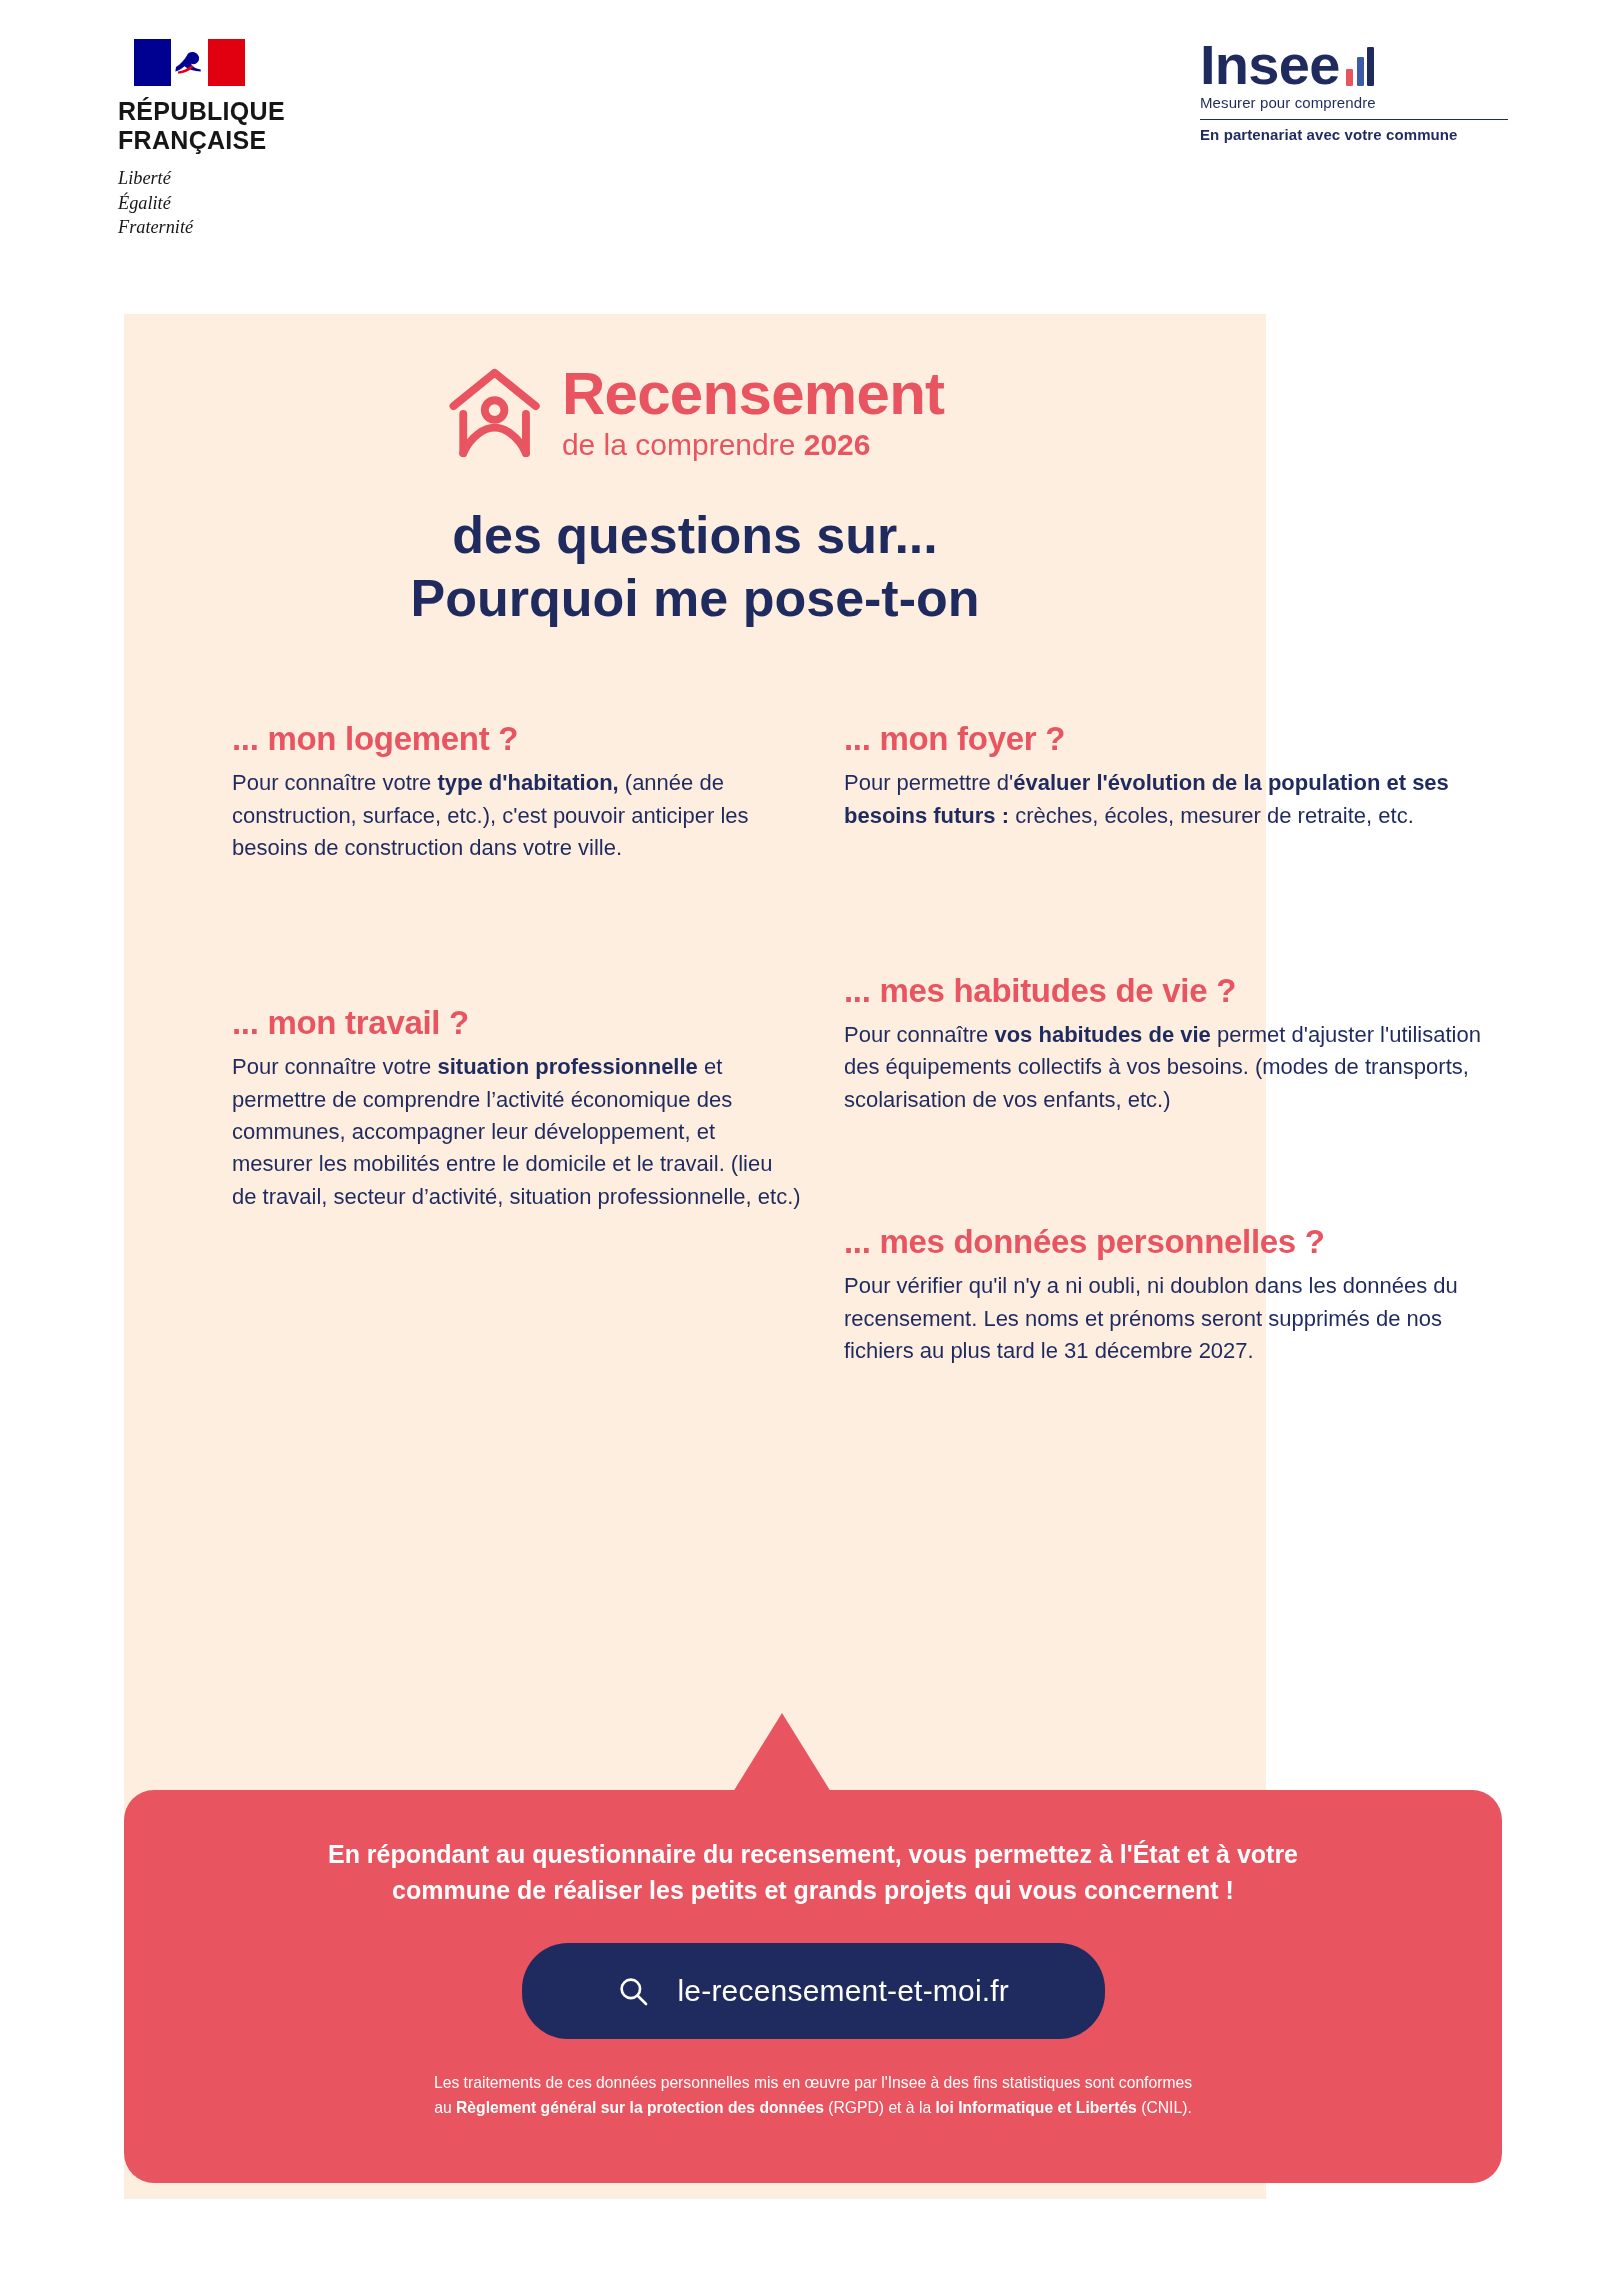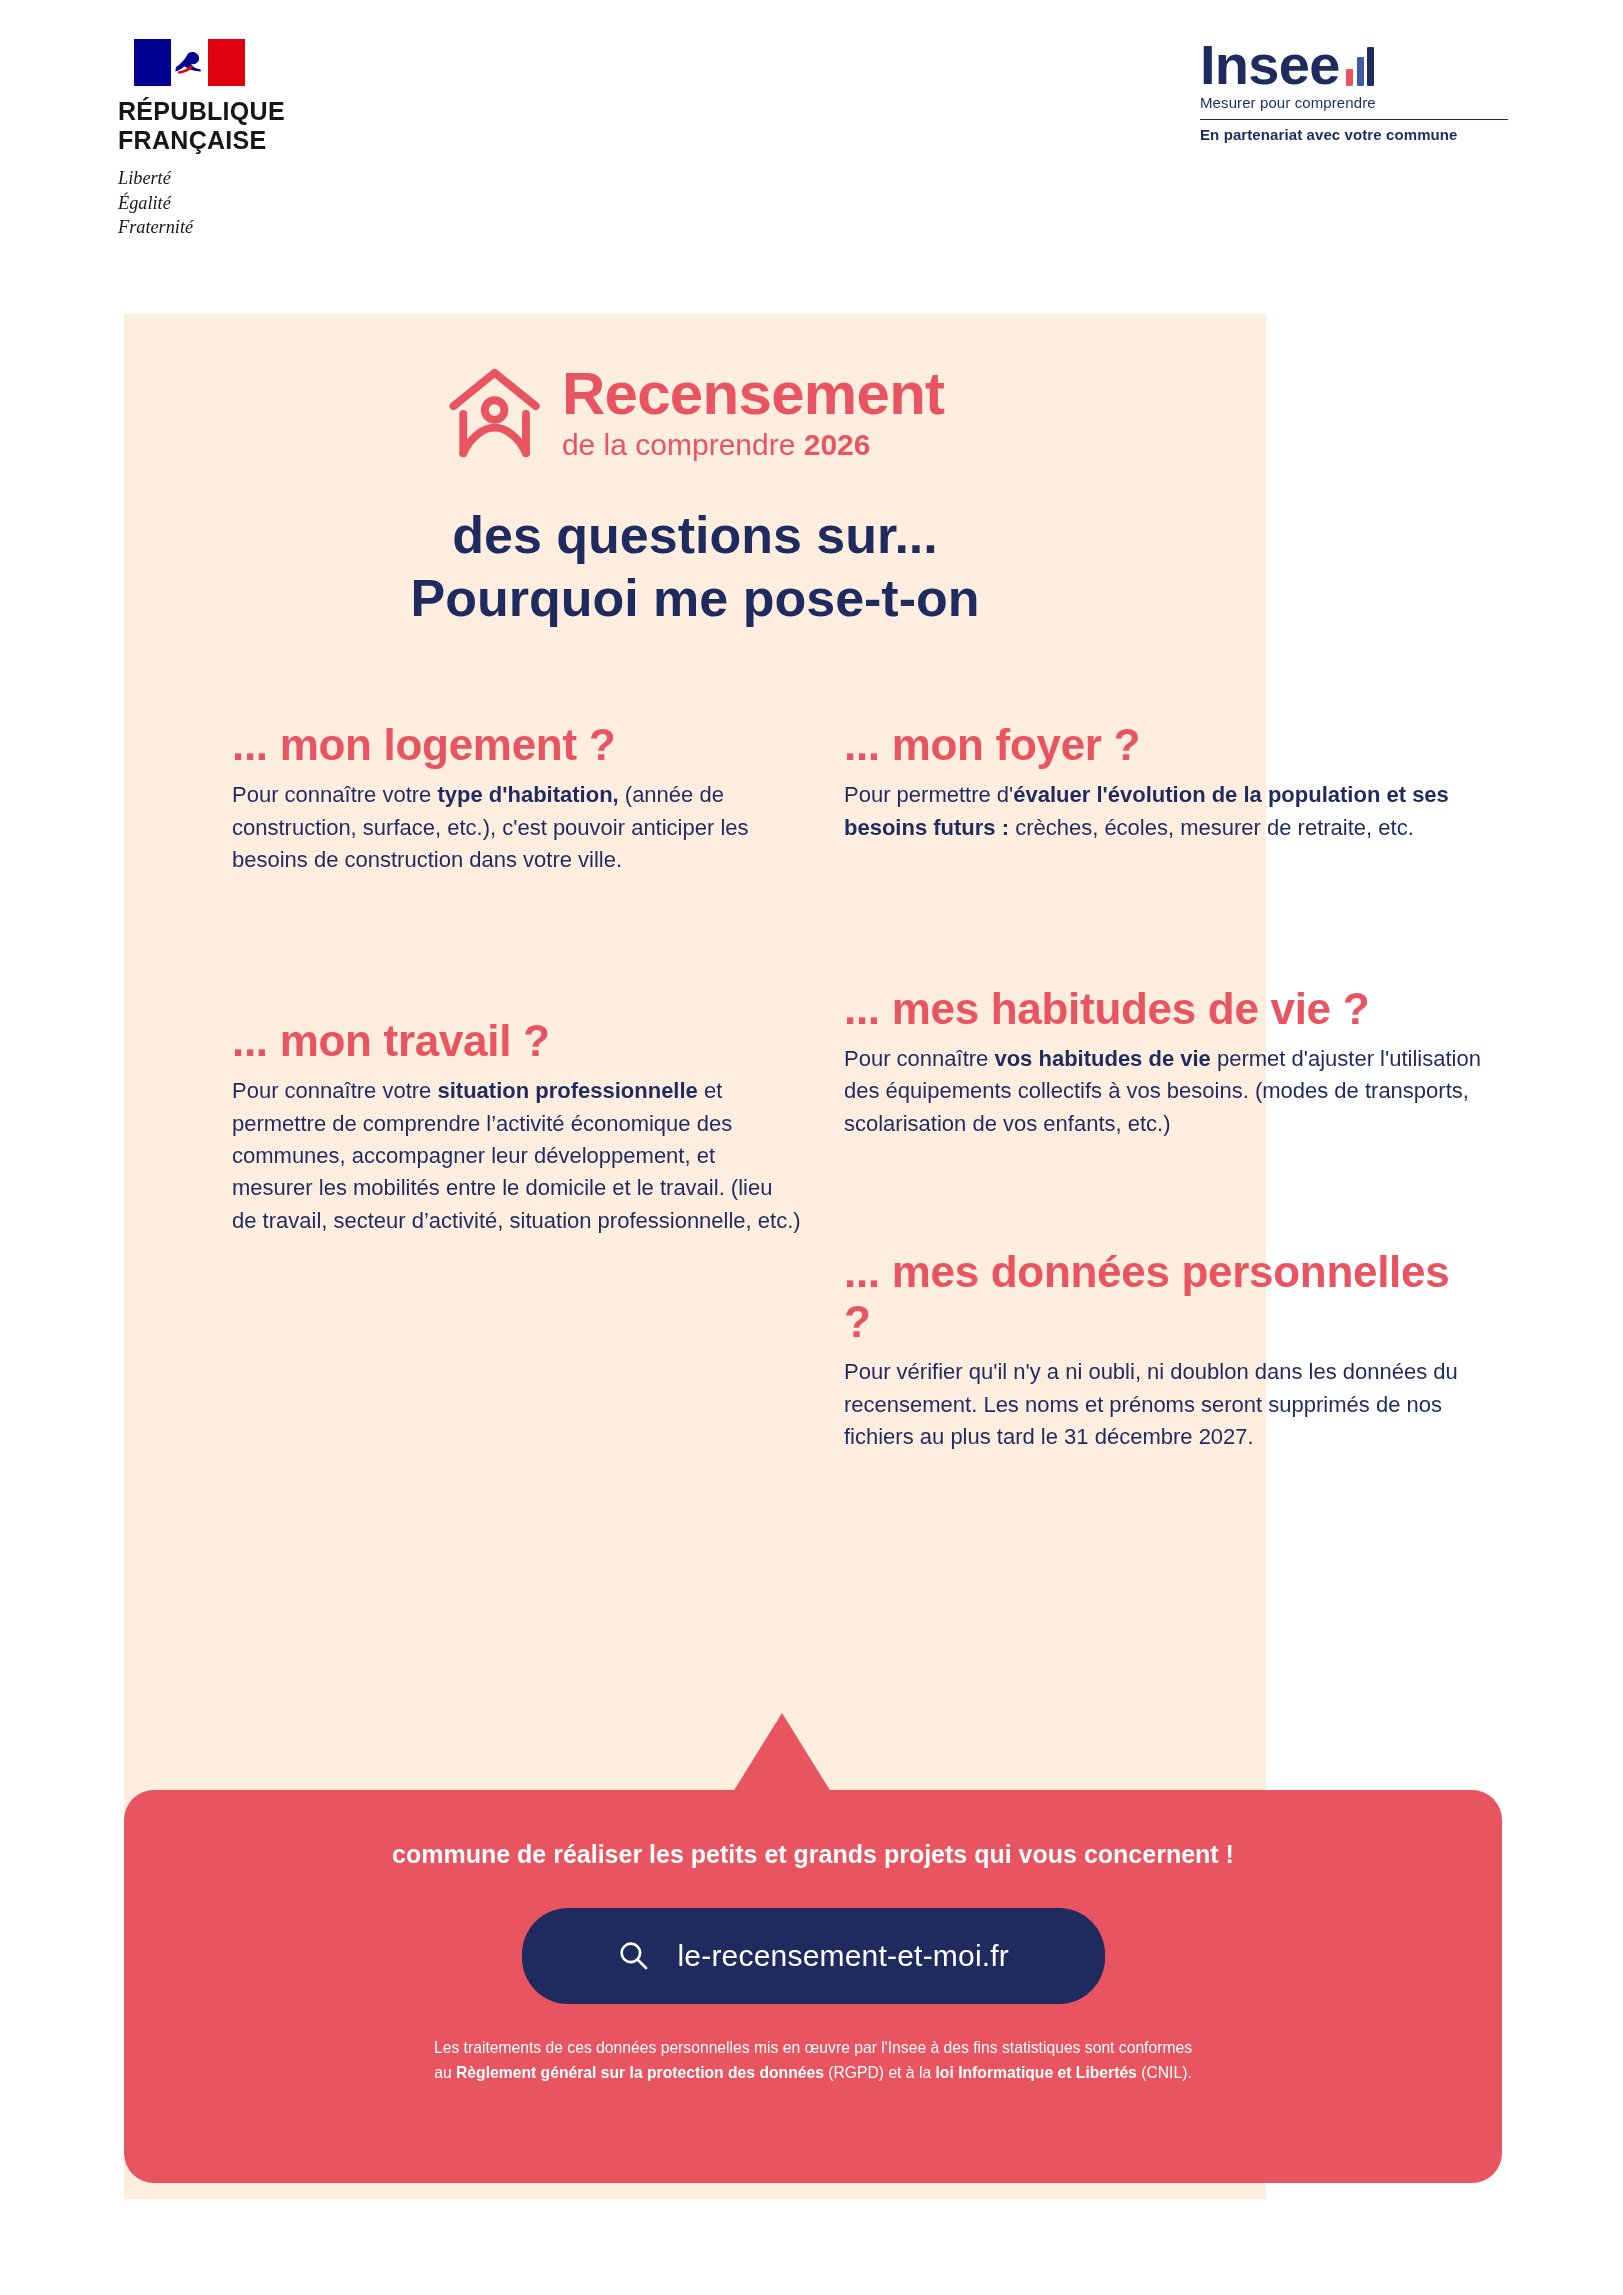--- a/index.html
+++ b/index.html
@@ -168,21 +168,21 @@
   }
   .col-right {
     position: absolute;
     left: 720px;
     top: 406px;
     width: 641px;
   }
   .block { margin-bottom: 42px; }
   .block h3 {
     margin: 0 0 9.2px 0;
-    font-size: 44px;
+    font-size: 33px;
     font-weight: bold;
     color: #e8545f;
     letter-spacing: -0.3px;
   }
   .block p {
     margin: 0;
     font-size: 22px;
     line-height: 1.47;
     color: #1f2b5e;
   }
@@ -385,20 +385,21 @@
     <rect x="470" y="108" width="46" height="122" rx="20" fill="#9fb6d8"></rect>
     <circle cx="493" cy="92" r="18" fill="#e9b38a"></circle>
 
     <rect x="20" y="236" width="600" height="4" rx="2" fill="#f0d9c4"></rect>
   </svg>
 </div>
 
 <div class="callout">
   <div class="callout-arrow"></div>
   <div class="callout-text">
+    <div>En répondant au questionnaire du recensement, vous permettez à l'État et à votre</div>
     <div>commune de réaliser les petits et grands projets qui vous concernent !</div>
   </div>
 
   <div class="url-pill">
     <svg class="search-icon" viewBox="0 0 50 50">
       <circle cx="21" cy="21" r="14" fill="none" stroke="#ffffff" stroke-width="4"></circle>
       <line x1="31" y1="31" x2="44" y2="44" stroke="#ffffff" stroke-width="4" stroke-linecap="round"></line>
     </svg>
     <span class="url-text">le-recensement-et-moi.fr</span>
   </div>

